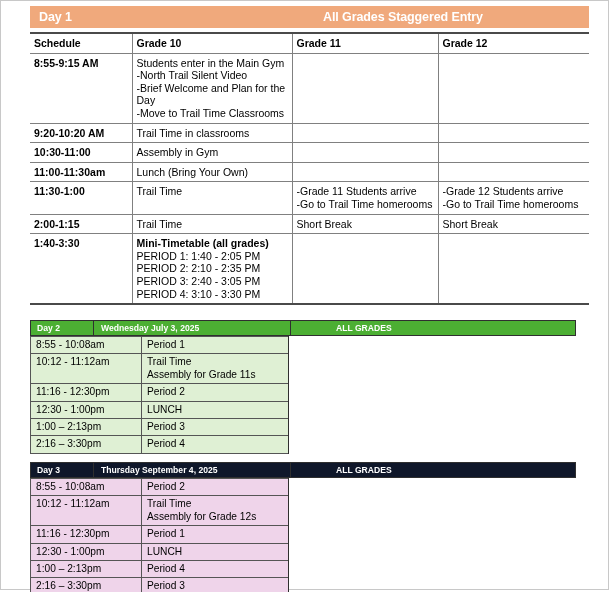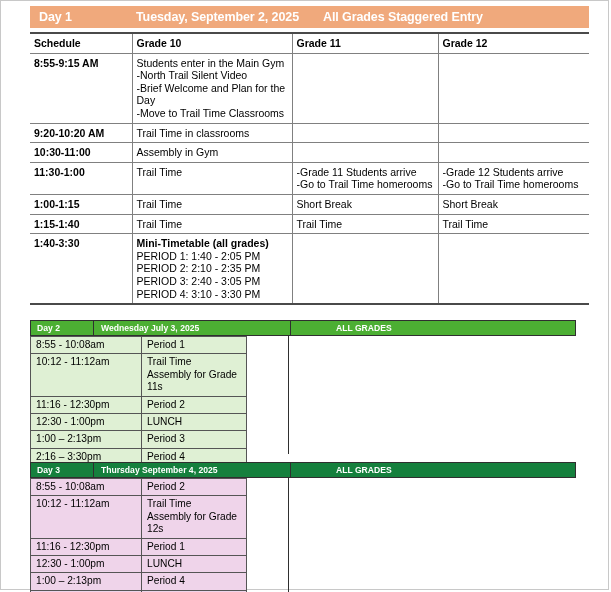--- a/index.html
+++ b/index.html
@@ -133,21 +133,21 @@
     width: 1px;
     background: #2f2f2f;
   }
   .dayblock .bar .div1 { left: 62px; }
   .dayblock .bar .div2 { left: 259px; }
 
   .dayblock table.sub {
     position: absolute;
     left: 0;
     top: 16px;
-    width: 217px;
+    width: 259px;
     border-collapse: collapse;
     table-layout: fixed;
   }
   .dayblock table.sub td {
     border: 1px solid #555555;
     padding: 2px 5px 2px 5px;
     font-size: 10.2px;
     line-height: 12.4px;
     vertical-align: top;
     color: #000000;
@@ -159,31 +159,30 @@
     top: 16px;
     left: 258px;
     width: 1px;
     background: #2f2f2f;
   }
 
   
   .d2 .bar { background: #4caf33; }
   .d2 table.sub td { background: #dff0d4; }
   
-  .d3 .bar { background: #15803d; }
+  .d3 .bar { background: #0f172a; }
   .d3 table.sub td { background: #efd4ea; }
 </style>
 </head>
 <body>
 
 <div class="page">
 
   <div class="day1-header">
     <span class="h-day">Day 1</span>
-    <span class="h-date">Tuesday, September 2, 2025</span>
     <span class="h-grades">All Grades Staggered Entry</span>
   </div>
 
   <table class="d1">
     <colgroup>
       <col style="width:102px">
       <col style="width:160px">
       <col style="width:146px">
       <col style="width:151px">
     </colgroup>
@@ -215,55 +214,51 @@
         </tr>
         <tr>
           <td class="sched">10:30-11:00</td>
           <td>
             <span class="cellline">Assembly in Gym</span>
           </td>
           <td></td>
           <td class="last"></td>
         </tr>
         <tr>
+          <td class="sched">11:00-11:30am</td>
+          <td>
+            <span class="cellline">Lunch (Bring Your Own)</span>
+          </td>
+          <td></td>
+          <td class="last"></td>
+        </tr>
+        <tr>
           <td class="sched">11:30-1:00</td>
           <td>
             <span class="cellline">Trail Time</span>
           </td>
           <td>
             <span class="cellline">-Grade 11 Students arrive</span>
             <span class="cellline">-Go to Trail Time homerooms</span>
           </td>
           <td class="last">
             <span class="cellline">-Grade 12 Students arrive</span>
             <span class="cellline">-Go to Trail Time homerooms</span>
           </td>
         </tr>
         <tr>
-          <td class="sched">1:00-1:15</td>
+          <td class="sched">2:00-1:15</td>
           <td>
             <span class="cellline">Trail Time</span>
           </td>
           <td>
             <span class="cellline">Short Break</span>
           </td>
           <td class="last">
             <span class="cellline">Short Break</span>
-          </td>
-        </tr>
-        <tr>
-          <td class="sched">1:15-1:40</td>
-          <td>
-            <span class="cellline">Trail Time</span>
-          </td>
-          <td>
-            <span class="cellline">Trail Time</span>
-          </td>
-          <td class="last">
-            <span class="cellline">Trail Time</span>
           </td>
         </tr>
         <tr class="lastrow">
           <td class="sched">1:40-3:30</td>
           <td class="mini">
             <span class="cellline">Mini-Timetable (all grades)</span>
             <span class="cellline sub">PERIOD 1:  1:40 - 2:05 PM</span>
             <span class="cellline sub">PERIOD 2:  2:10 - 2:35 PM</span>
             <span class="cellline sub">PERIOD 3:  2:40 - 3:05 PM</span>
             <span class="cellline sub">PERIOD 4:  3:10 - 3:30 PM</span>

